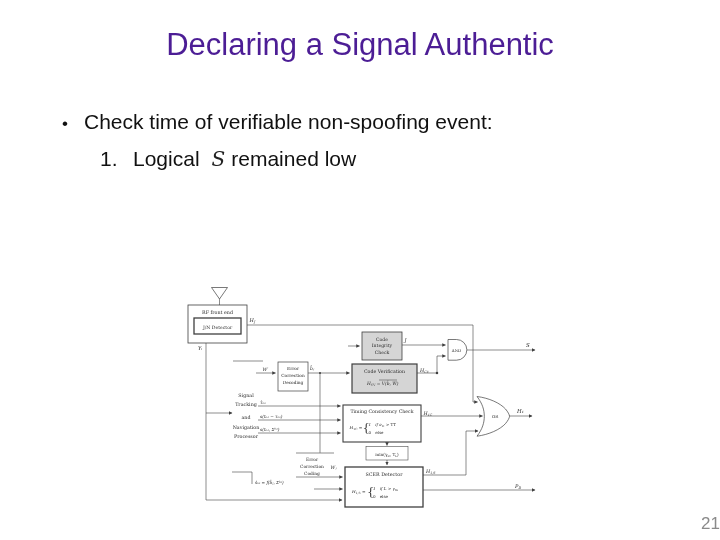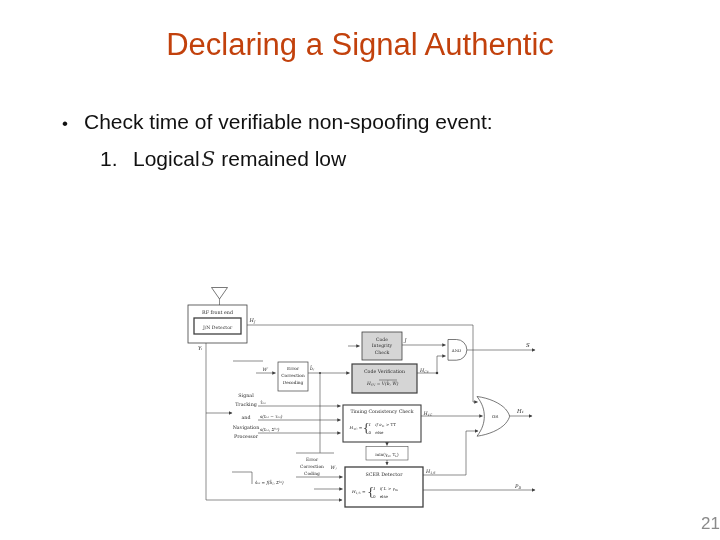--- a/index.html
+++ b/index.html
@@ -1,25 +1,25 @@
 <!DOCTYPE html>
 <html><head>
 <meta charset="utf-8">
 <style>
   html,body{margin:0;padding:0}
   body{width:720px;height:540px;background:#ffffff;position:relative;overflow:hidden;
        font-family:"Liberation Sans",sans-serif;color:#111}
   .title{position:absolute;top:27px;left:0;width:100%;text-align:center;margin:0;
-         font-size:31px;font-weight:normal;color:#c2410c;letter-spacing:0px}
+         font-size:31px;font-weight:normal;color:#4c1d95;letter-spacing:0px}
   .bullet-row{position:absolute;left:62px;top:110px;font-size:21px;white-space:nowrap}
   .bullet-glyph{display:inline-block;width:22px;font-size:17px}
   .num-list{position:absolute;left:100px;top:140px}
   .nitem{height:37px;line-height:37px;font-size:21px;white-space:nowrap}
   .num{display:inline-block;width:33px}
-  .pre{margin-right:2px}
+  .pre{margin-right:12px}
   .post{margin-left:5px}
   .mvar{font-family:"DejaVu Serif",serif;font-style:italic;font-size:20px;color:#222}
   .msub{font-family:"DejaVu Serif",serif;font-style:italic;font-size:13px;color:#222;
         vertical-align:-4px;margin-left:1px}
   .pagenum{position:absolute;right:0;top:514px;font-size:17px;color:#8a8a8a}
   svg.diagram{position:absolute;left:170px;top:250px;width:400px;height:270px}
   svg .t{font-family:"DejaVu Serif",serif;fill:#2b2b2b}
   svg .it{font-style:italic}
   svg .sub{font-size:68%}
 </style>

